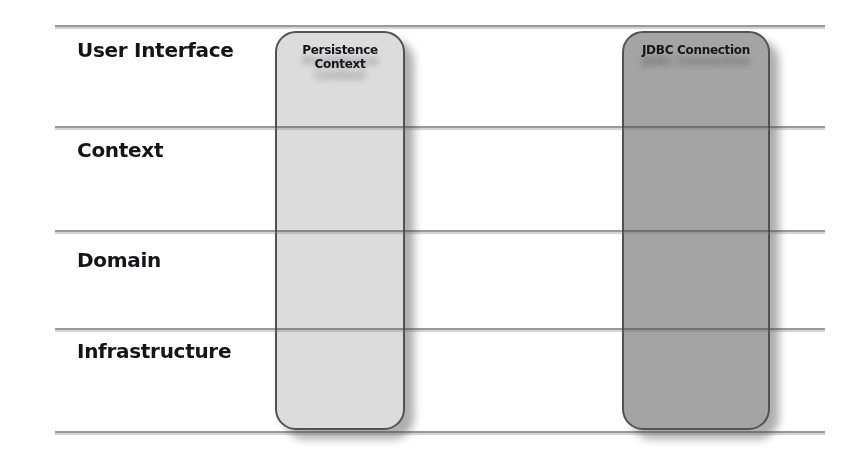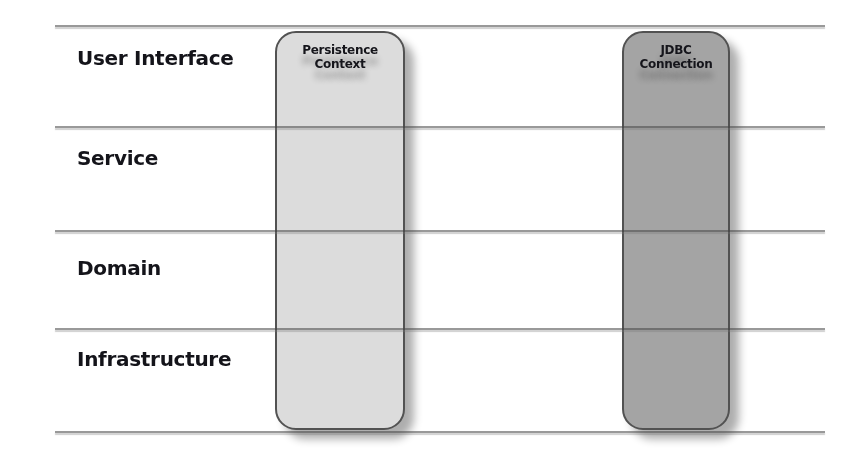--- a/index.html
+++ b/index.html
@@ -34,41 +34,40 @@
   
   .row-label {
     position: absolute;
     left: 77px;
     font-size: 20px;
     font-weight: bold;
     color: #14141a;
     letter-spacing: -0.3px;
     z-index: 4;
     white-space: nowrap;
-    margin-top: 8px;
   }
   .row-label-1 { top: 38px; }
   .row-label-2 { top: 138px; }
   .row-label-3 { top: 248px; }
   .row-label-4 { top: 339px; text-align: center; }
 
   
   .bar {
     position: absolute;
     top: 31px;
     height: 399px;
     border: 2px solid #525252;
     border-radius: 21px;
     box-sizing: border-box;
     box-shadow: 9px 9px 8px rgba(0,0,0,0.32);
     z-index: 1;
   }
   .bar-1 { left: 275px; width: 130px; }
   .bar-2 { left: 452px; width: 130px; }
-  .bar-3 { left: 622px; width: 108px; }
+  .bar-3 { left: 622px; width: 148px; }
 
   .bar-label {
     padding: 10px 6px 0 6px;
     text-align: center;
     font-size: 12px;
     font-weight: bold;
     line-height: 1.2;
     color: #15151b;
     letter-spacing: -0.3px;
     text-shadow: 0 11px 6px rgba(0,0,0,0.30);
@@ -79,21 +78,21 @@
 
 <div class="canvas">
 
   <div class="hline hline-1"></div>
   <div class="hline hline-2"></div>
   <div class="hline hline-3"></div>
   <div class="hline hline-4"></div>
   <div class="hline hline-5"></div>
 
   <div class="row-label row-label-1">User Interface</div>
-  <div class="row-label row-label-2">Service</div>
+  <div class="row-label row-label-2">Context</div>
   <div class="row-label row-label-3">Domain</div>
   <div class="row-label row-label-4">Infrastructure</div>
 
   <div class="bar bar-1" style="background: rgb(220, 220, 220);">
     <div class="bar-label">Persistence Context</div>
   </div>
 
 
   <div class="bar bar-3" style="background: rgb(164, 164, 164);">
     <div class="bar-label">JDBC Connection</div>

